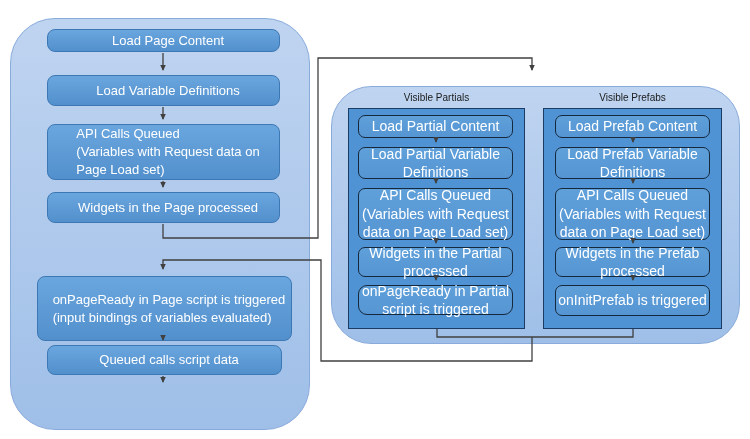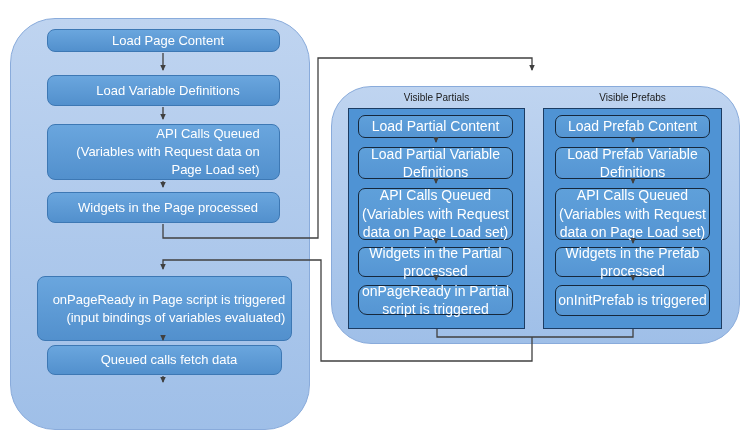--- a/index.html
+++ b/index.html
@@ -15,21 +15,21 @@
     font-family:"Liberation Sans",sans-serif;
   }
   .container{
     position:absolute;
     background:linear-gradient(180deg,var(--container_fill_top),var(--container_fill_bottom));
     border:1.5px solid var(--container_border);
     box-sizing:border-box;
   }
   .flow-box{
     position:absolute;display:flex;align-items:center;justify-content:center;
-    text-align:right;box-sizing:border-box;
+    text-align:left;box-sizing:border-box;
     background:linear-gradient(180deg,var(--box_fill_top),var(--box_fill_bottom));
     border:1.4px solid var(--box_border);border-radius:8px;
     color:var(--box_text);font-size:13px;line-height:1.38;padding-left:9px;
   }
   .flow-box span,.panel-box span{white-space:pre-line;}
   .panel{
     position:absolute;background:var(--panel_fill);
     border:1.5px solid var(--panel_border);box-sizing:border-box;
   }
   .panel-box{
@@ -73,21 +73,21 @@
 Page Load set)</span>
     </div>
   <div class="flow-box" style="left:47px;top:192px;width:233px;height:31px;">
       <span>Widgets in the Page processed</span>
     </div>
   <div class="flow-box" style="left:37px;top:276px;width:255px;height:65px;">
       <span>onPageReady in Page script is triggered
 (input bindings of variables evaluated)</span>
     </div>
   <div class="flow-box" style="left:47px;top:345px;width:235px;height:30px;">
-      <span>Queued calls fetch data</span>
+      <span>Queued calls script data</span>
     </div>
 
   <div class="panel-box" style="left:358px;top:115px;width:155px;height:23px;">
       <span>Load Partial Content</span>
     </div>
   <div class="panel-box" style="left:358px;top:147px;width:155px;height:32px;">
       <span>Load Partial Variable
 Definitions</span>
     </div>
   <div class="panel-box" style="left:358px;top:188px;width:155px;height:52px;">

